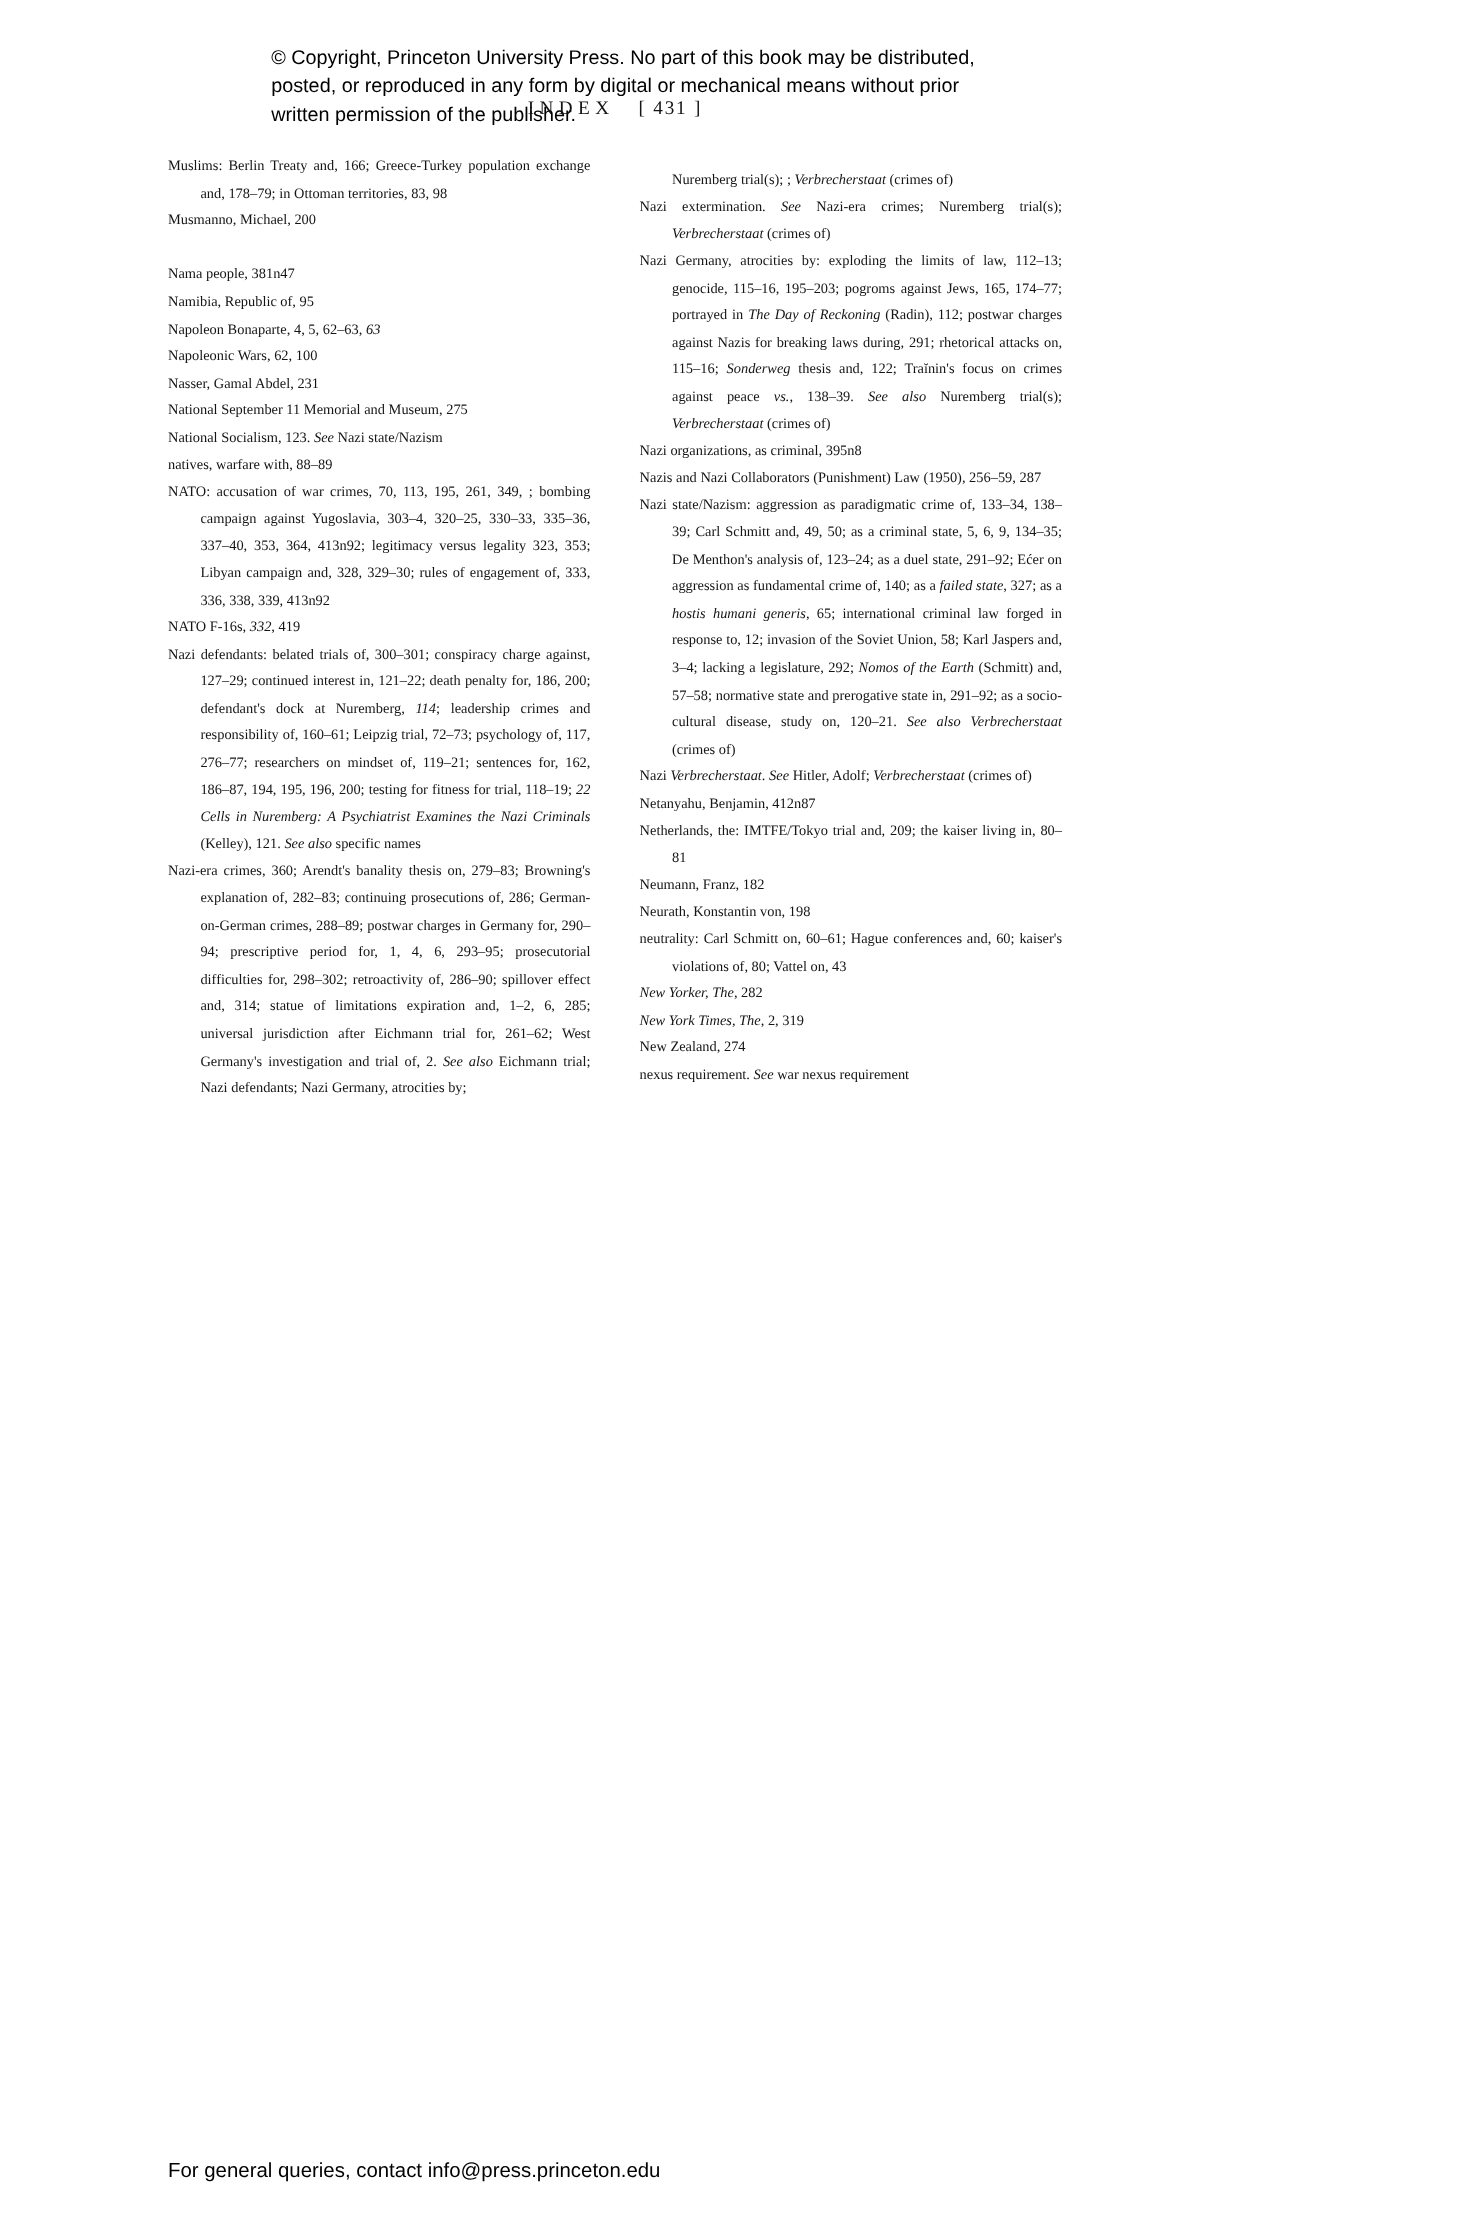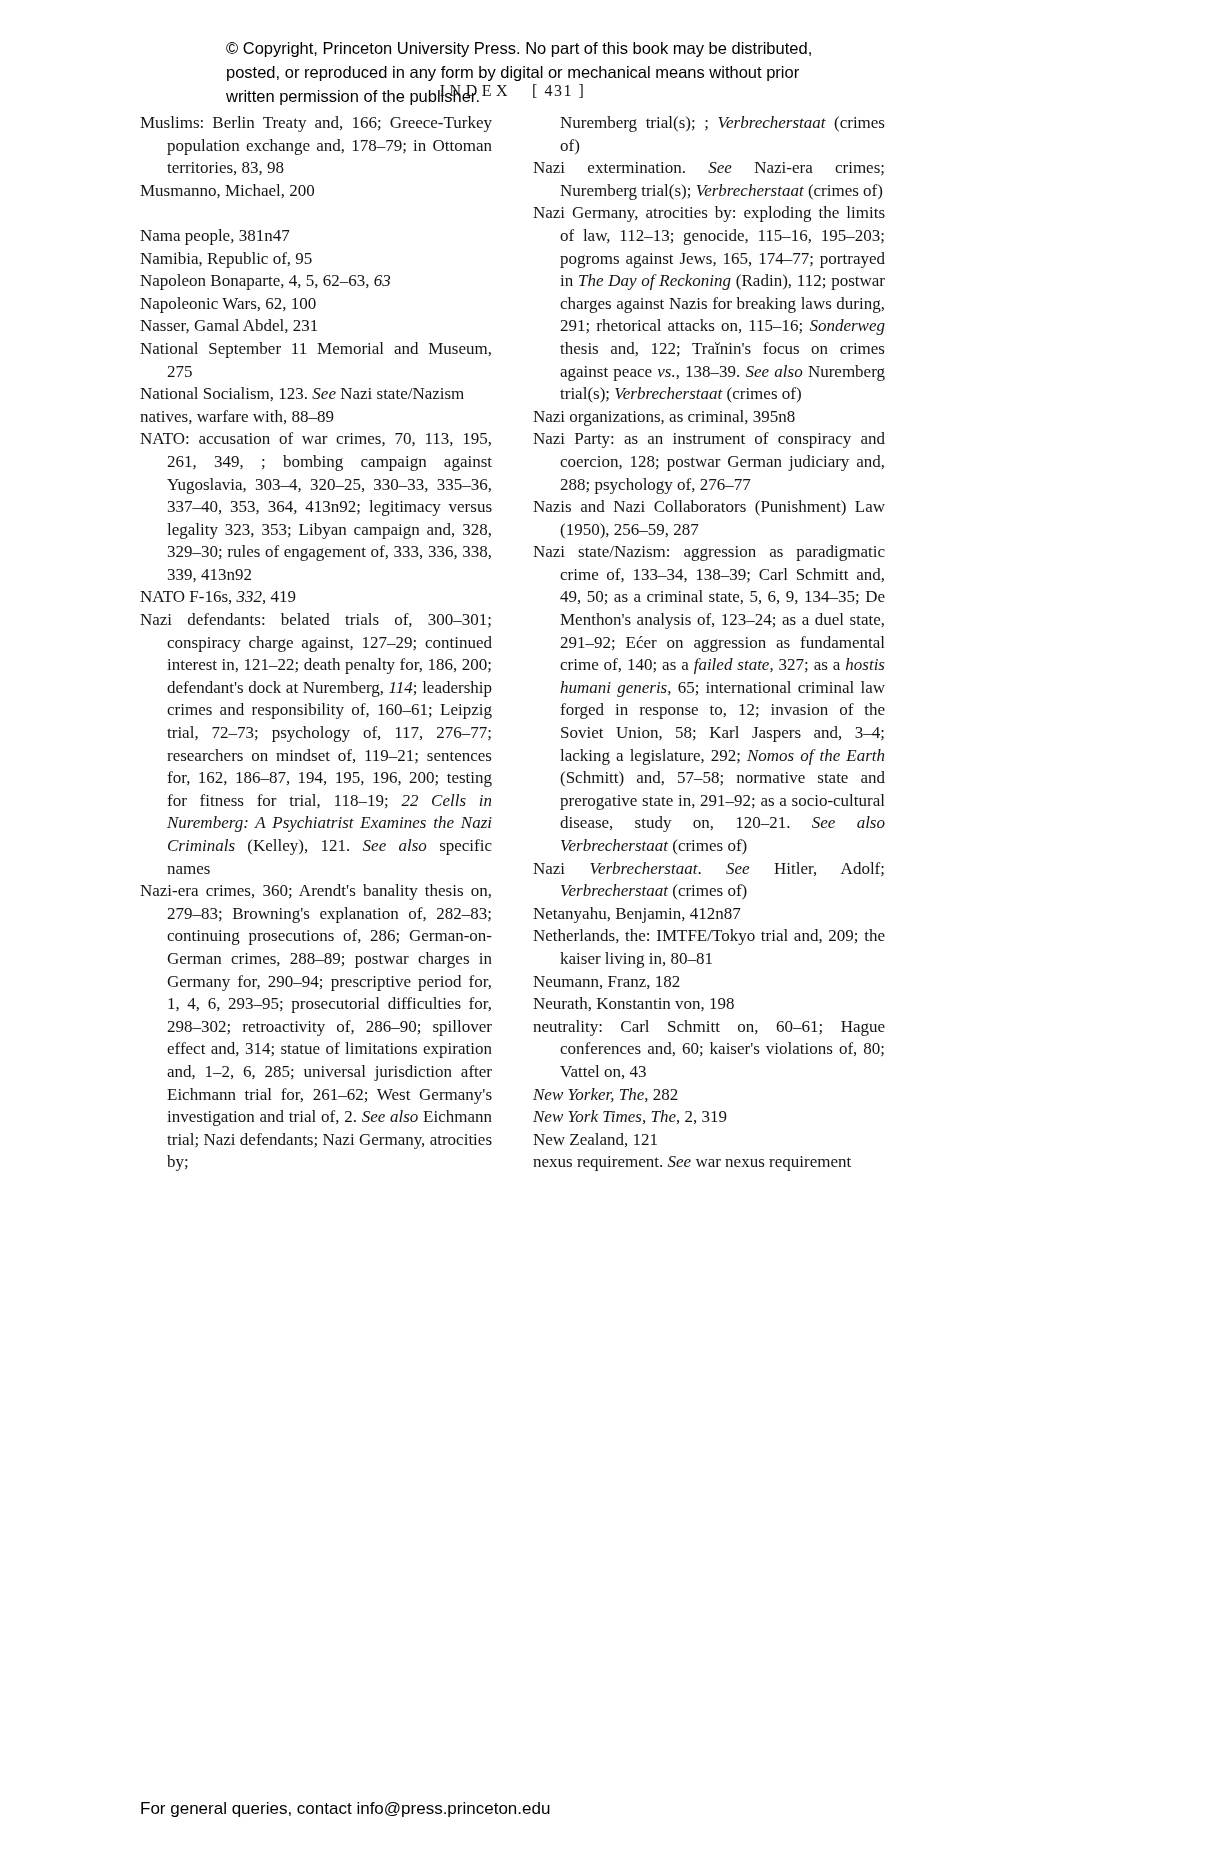--- a/index.html
+++ b/index.html
@@ -29,28 +29,29 @@
     text-align: center;
     font-family: "Liberation Serif", serif;
     font-size: 16px;
     color: #141414;
   }
   .header .title { letter-spacing: 4.5px; }
   .header .pageno { margin-left: 16px; letter-spacing: 1.5px; text-align: right; }
   .columns {
     position: absolute;
     left: 140px;
-    top: 112px;
+    top: 127px;
     width: 745px;
     display: flex;
     justify-content: space-between;
     font-family: "Liberation Serif", serif;
-    font-size: 17px;
+    font-size: 12px;
     line-height: 22.6px;
     color: #141414;
+    align-items: center;
   }
   .col { width: 352px; }
   .entry {
     margin: 0;
     padding-left: 27px;
     text-indent: -27px;
     text-align: justify;
   }
   .entry.cont { text-indent: 0; }
   .entry.gap { margin-top: 22.6px; }
@@ -93,32 +94,31 @@
         <p class="entry"><span>NATO: accusation of war crimes, 70, 113, 195, 261, 349, ; bombing campaign against Yugoslavia, 303–4, 320–25, 330–33, 335–36, 337–40, 353, 364, 413n92; legitimacy versus legality 323, 353; Libyan campaign and, 328, 329–30; rules of engagement of, 333, 336, 338, 339, 413n92</span></p>
         <p class="entry"><span>NATO F-16s, </span><span class="i">332</span><span>, 419</span></p>
         <p class="entry"><span>Nazi defendants: belated trials of, 300–301; conspiracy charge against, 127–29; continued interest in, 121–22; death penalty for, 186, 200; defendant's dock at Nuremberg, </span><span class="i">114</span><span>; leadership crimes and responsibility of, 160–61; Leipzig trial, 72–73; psychology of, 117, 276–77; researchers on mindset of, 119–21; sentences for, 162, 186–87, 194, 195, 196, 200; testing for fitness for trial, 118–19; </span><span class="i">22 Cells in Nuremberg: A Psychiatrist Examines the Nazi Criminals</span><span> (Kelley), 121. </span><span class="i">See also</span><span> specific names</span></p>
         <p class="entry"><span>Nazi-era crimes, 360; Arendt's banality thesis on, 279–83; Browning's explanation of, 282–83; continuing prosecutions of, 286; German-on-German crimes, 288–89; postwar charges in Germany for, 290–94; prescriptive period for, 1, 4, 6, 293–95; prosecutorial difficulties for, 298–302; retroactivity of, 286–90; spillover effect and, 314; statue of limitations expiration and, 1–2, 6, 285; universal jurisdiction after Eichmann trial for, 261–62; West Germany's investigation and trial of, 2. </span><span class="i">See also</span><span> Eichmann trial; Nazi defendants; Nazi Germany, atrocities by;</span></p>
       </div>
     <div class="col" id="col-right">
         <p class="entry cont"><span>Nuremberg trial(s); ; </span><span class="i">Verbrecherstaat</span><span> (crimes of)</span></p>
         <p class="entry"><span>Nazi extermination. </span><span class="i">See</span><span> Nazi-era crimes; Nuremberg trial(s); </span><span class="i">Verbrecherstaat</span><span> (crimes of)</span></p>
         <p class="entry"><span>Nazi Germany, atrocities by: exploding the limits of law, 112–13; genocide, 115–16, 195–203; pogroms against Jews, 165, 174–77; portrayed in </span><span class="i">The Day of Reckoning</span><span> (Radin), 112; postwar charges against Nazis for breaking laws during, 291; rhetorical attacks on, 115–16; </span><span class="i">Sonderweg</span><span> thesis and, 122; Traĭnin's focus on crimes against peace </span><span class="i">vs.</span><span>, 138–39. </span><span class="i">See also</span><span> Nuremberg trial(s); </span><span class="i">Verbrecherstaat</span><span> (crimes of)</span></p>
         <p class="entry"><span>Nazi organizations, as criminal, 395n8</span></p>
-        <p class="entry"><span>Nazi Party: as an instrument of conspiracy and coercion, 128; postwar German judiciary and, 288; psychology of, 276–77</span></p>
         <p class="entry"><span>Nazis and Nazi Collaborators (Punishment) Law (1950), 256–59, 287</span></p>
         <p class="entry"><span>Nazi state/Nazism: aggression as paradigmatic crime of, 133–34, 138–39; Carl Schmitt and, 49, 50; as a criminal state, 5, 6, 9, 134–35; De Menthon's analysis of, 123–24; as a duel state, 291–92; Ećer on aggression as fundamental crime of, 140; as a </span><span class="i">failed state</span><span>, 327; as a </span><span class="i">hostis humani generis</span><span>, 65; international criminal law forged in response to, 12; invasion of the Soviet Union, 58; Karl Jaspers and, 3–4; lacking a legislature, 292; </span><span class="i">Nomos of the Earth</span><span> (Schmitt) and, 57–58; normative state and prerogative state in, 291–92; as a socio-cultural disease, study on, 120–21. </span><span class="i">See also Verbrecherstaat</span><span> (crimes of)</span></p>
         <p class="entry"><span>Nazi </span><span class="i">Verbrecherstaat</span><span>. </span><span class="i">See</span><span> Hitler, Adolf; </span><span class="i">Verbrecherstaat</span><span> (crimes of)</span></p>
         <p class="entry"><span>Netanyahu, Benjamin, 412n87</span></p>
         <p class="entry"><span>Netherlands, the: IMTFE/Tokyo trial and, 209; the kaiser living in, 80–81</span></p>
         <p class="entry"><span>Neumann, Franz, 182</span></p>
         <p class="entry"><span>Neurath, Konstantin von, 198</span></p>
         <p class="entry"><span>neutrality: Carl Schmitt on, 60–61; Hague conferences and, 60; kaiser's violations of, 80; Vattel on, 43</span></p>
         <p class="entry"><span class="i">New Yorker, The</span><span>, 282</span></p>
         <p class="entry"><span class="i">New York Times, The</span><span>, 2, 319</span></p>
-        <p class="entry"><span>New Zealand, 121</span></p>
+        <p class="entry"><span>New Zealand, 274</span></p>
         <p class="entry"><span>nexus requirement. </span><span class="i">See</span><span> war nexus requirement</span></p>
       </div>
   </div>
 
   <div class="footer">
     <span>For general queries, contact </span><span>info@press.princeton.edu</span>
   </div>
 
 </div>
 

